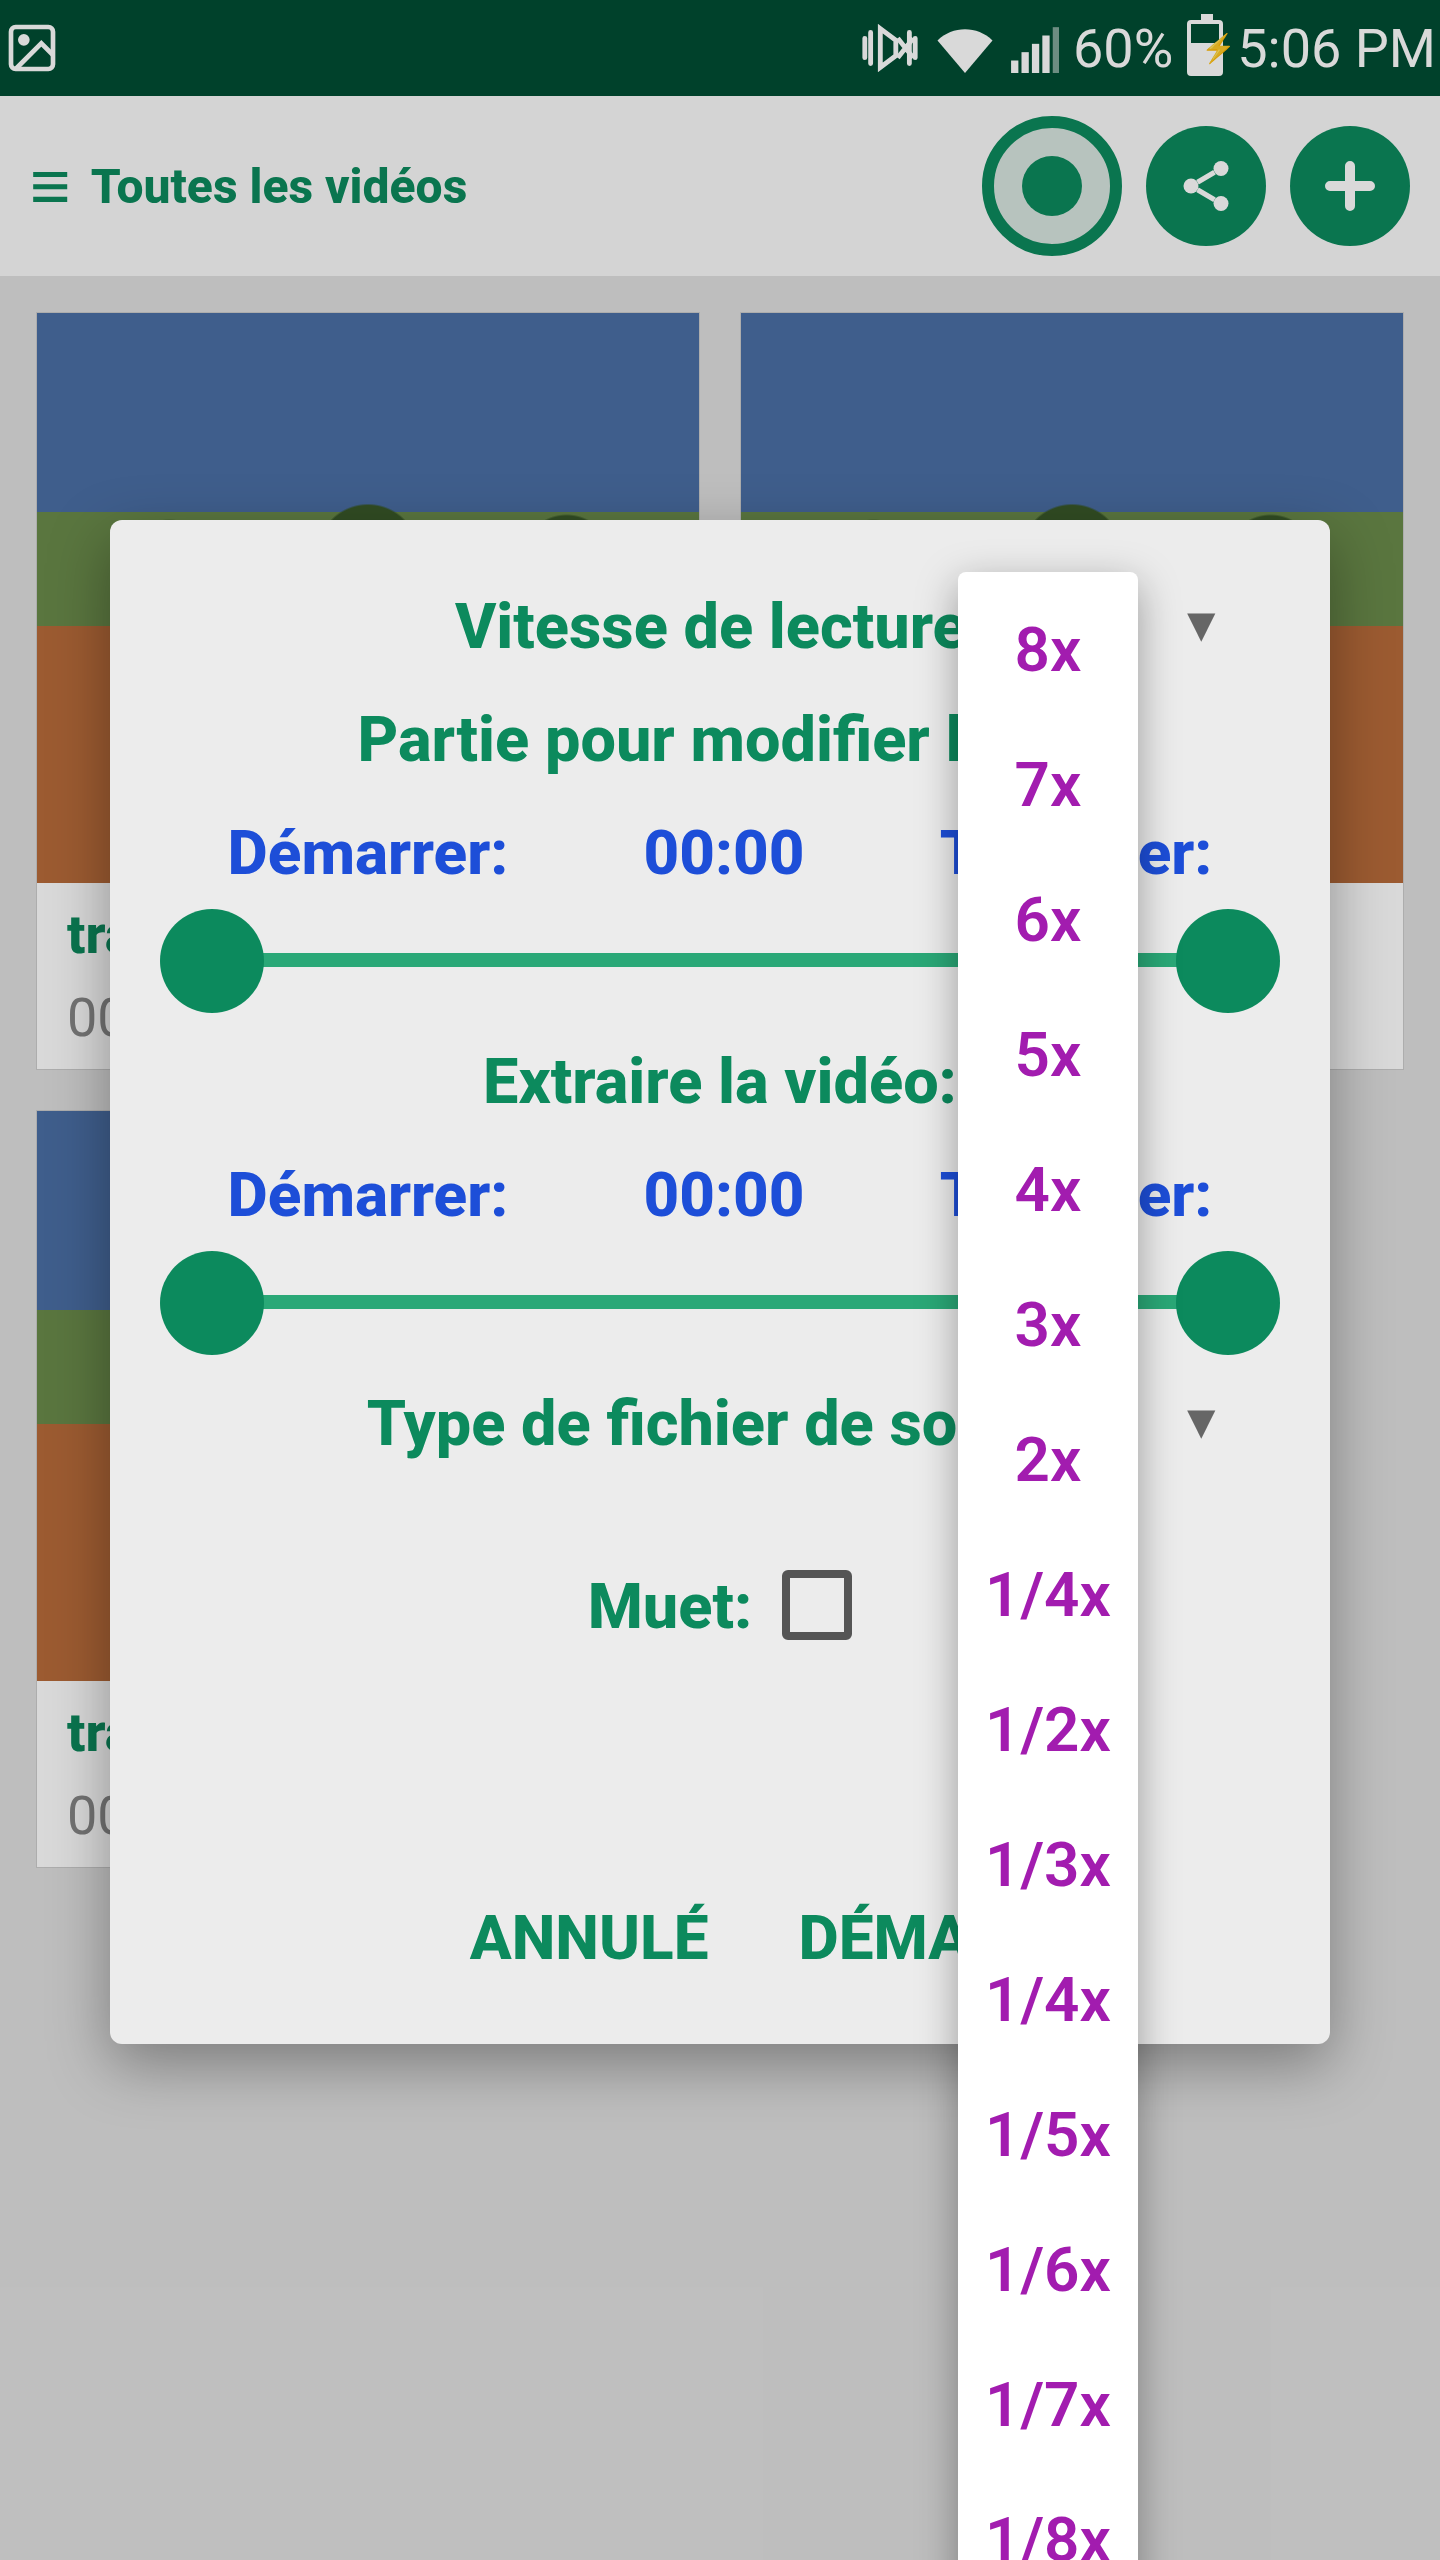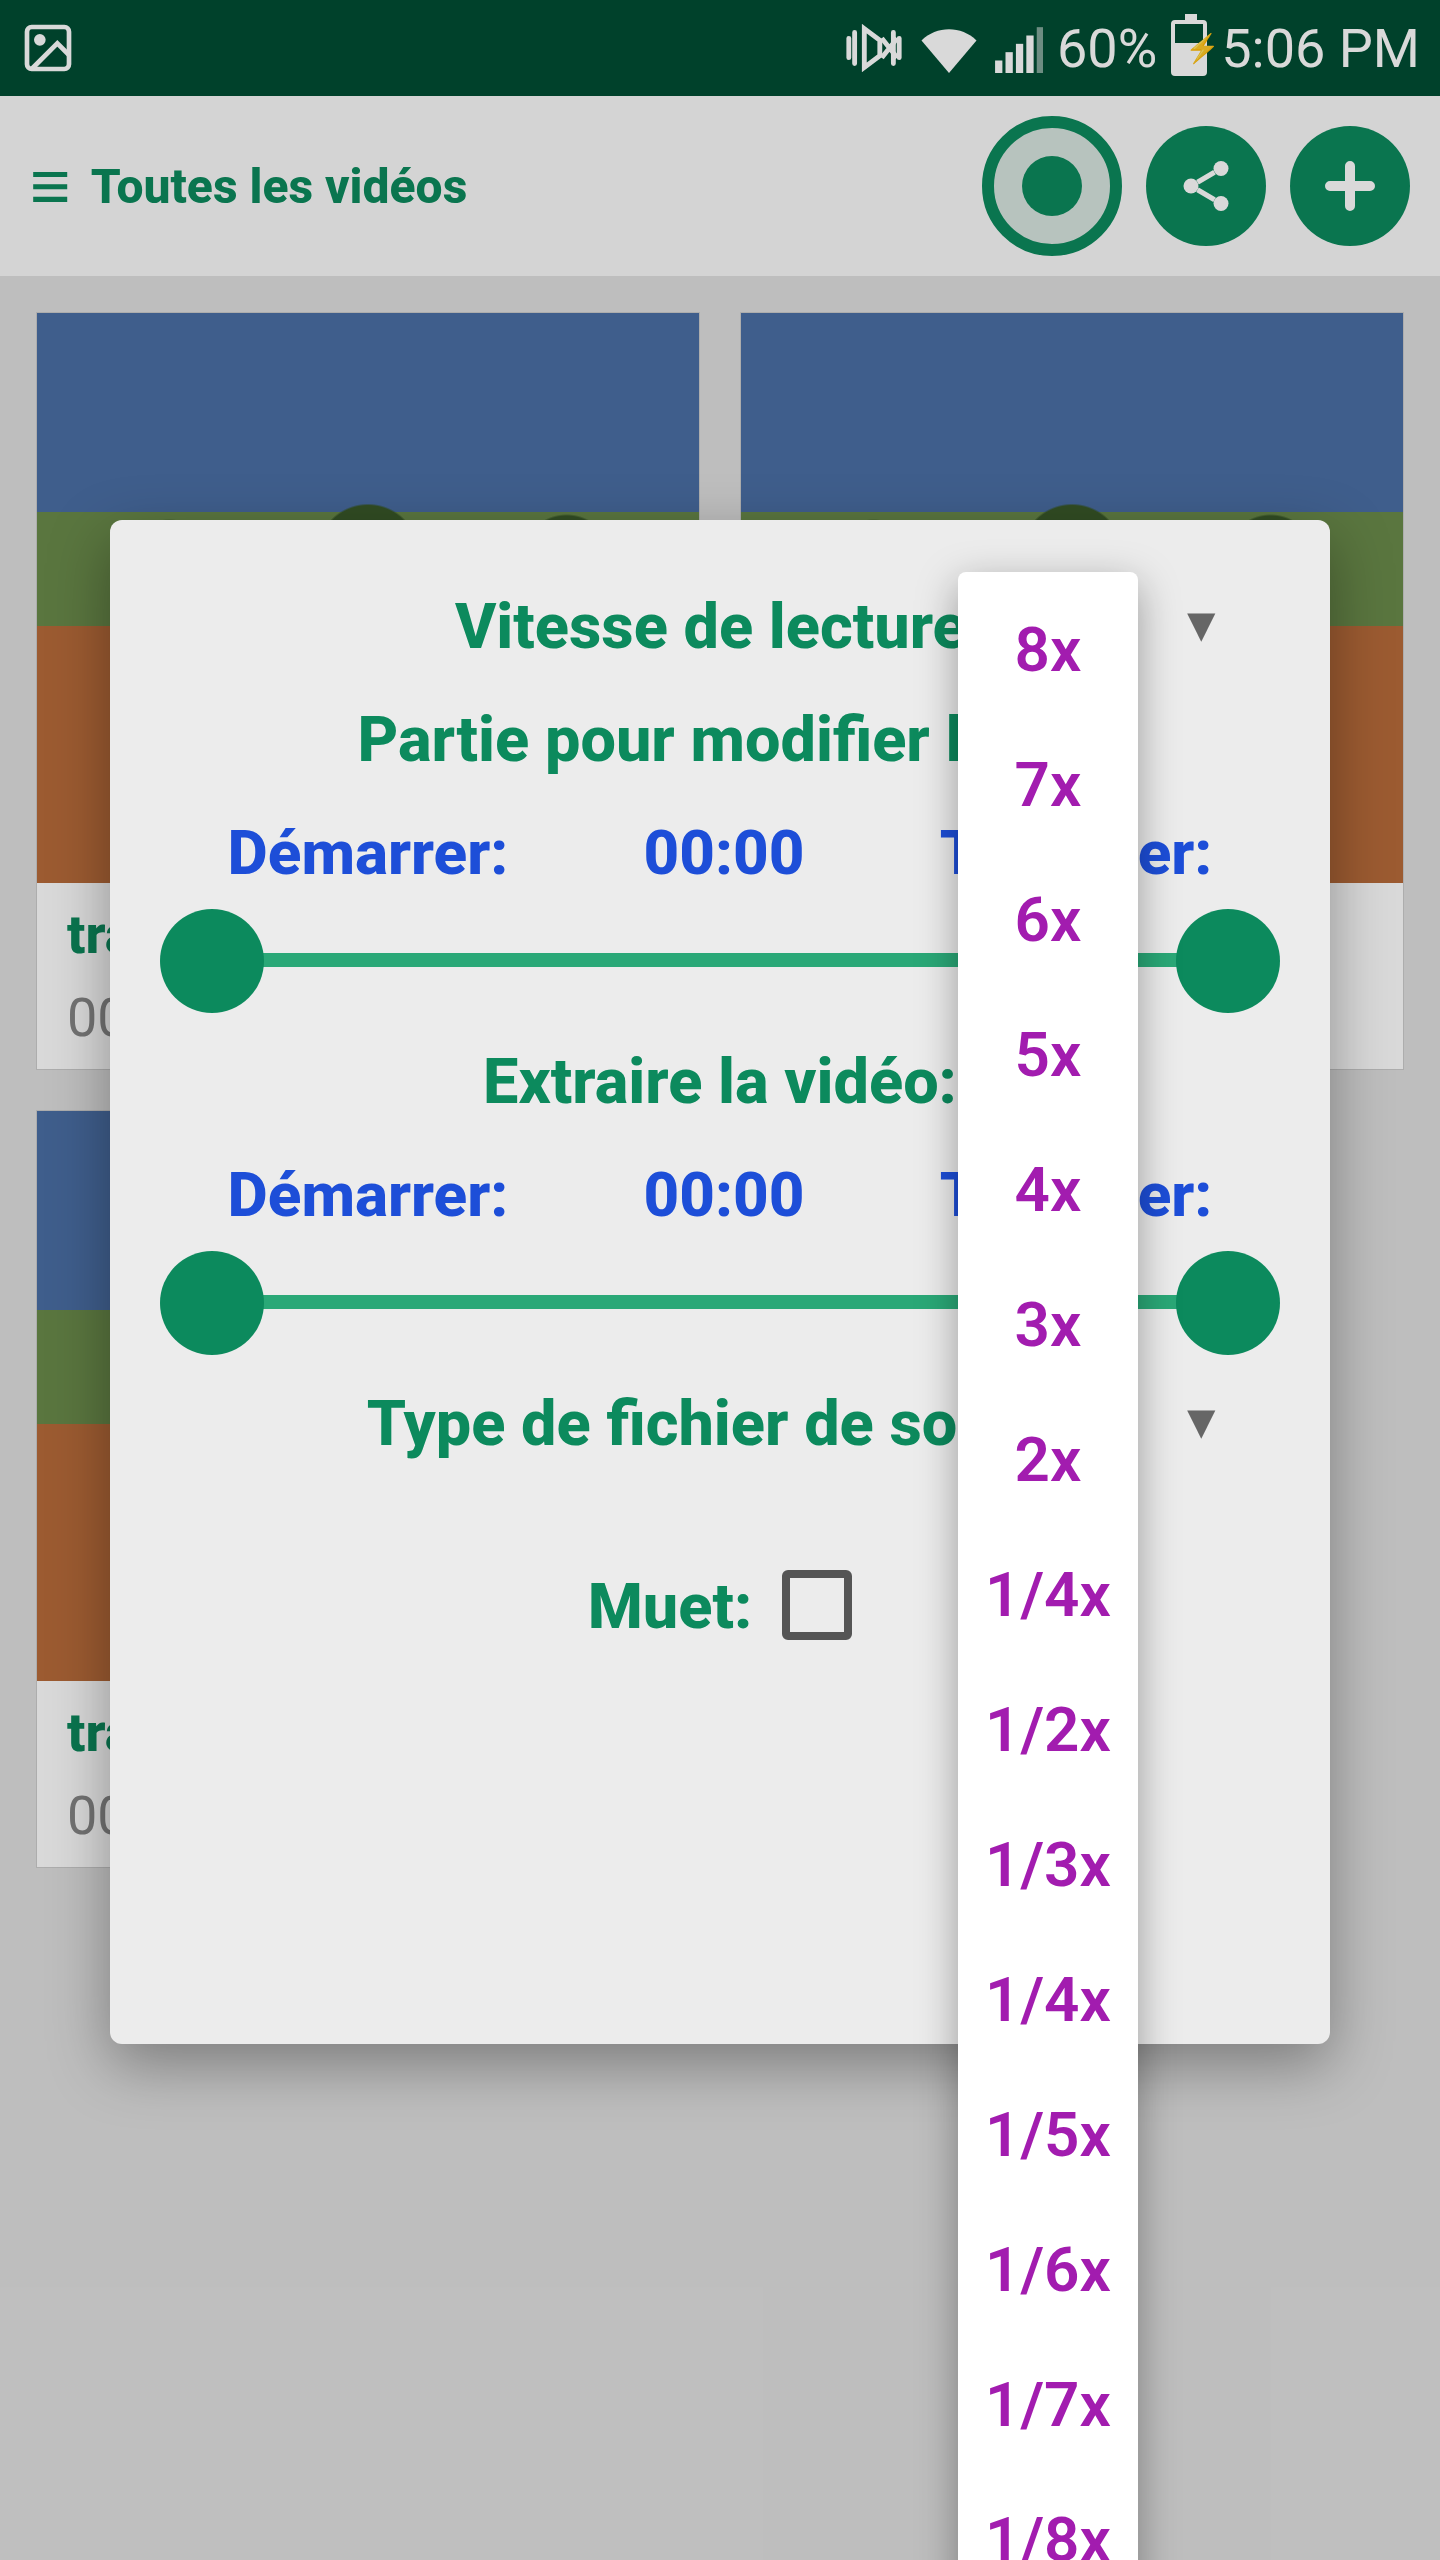--- a/index.html
+++ b/index.html
@@ -11,21 +11,21 @@
   position: relative;
   overflow: hidden;
 }
 .statusbar {
   height: 96px;
   background: #004d33;
   color: #fff;
   display: flex;
   align-items: center;
   justify-content: space-between;
-  padding: 0 20px;
+  padding: 0 4px;
   font-size: 54px;
 }
 .statusbar .left { display: flex; gap: 18px; }
 .statusbar .right { display: flex; align-items: center; gap: 14px; }
 .ico { display: inline-flex; align-items: center; justify-content: center; }
 
 .appbar {
   height: 180px;
   background: #fafafa;
   display: flex;
@@ -328,20 +328,24 @@
   <div style="position:relative; margin-top:20px;">
     <div class="dlg-h" style="text-align:center;">Type de fichier de sortie:</div>
     <span class="dropdown-caret" style="top:6px;">▼</span>
   </div>
 
   <div class="mute-row">
     <span class="dlg-h" style="margin:0;">Muet:</span>
     <span class="checkbox"></span>
   </div>
 
+  <div class="dlg-actions">
+    <span class="dlg-btn">ANNULÉ</span>
+    <span class="dlg-btn">DÉMA</span>
+  </div>
 </div>
 
 <div class="speed-menu">
   <div class="speed-item">8x</div>
   <div class="speed-item">7x</div>
   <div class="speed-item">6x</div>
   <div class="speed-item">5x</div>
   <div class="speed-item">4x</div>
   <div class="speed-item">3x</div>
   <div class="speed-item">2x</div>

